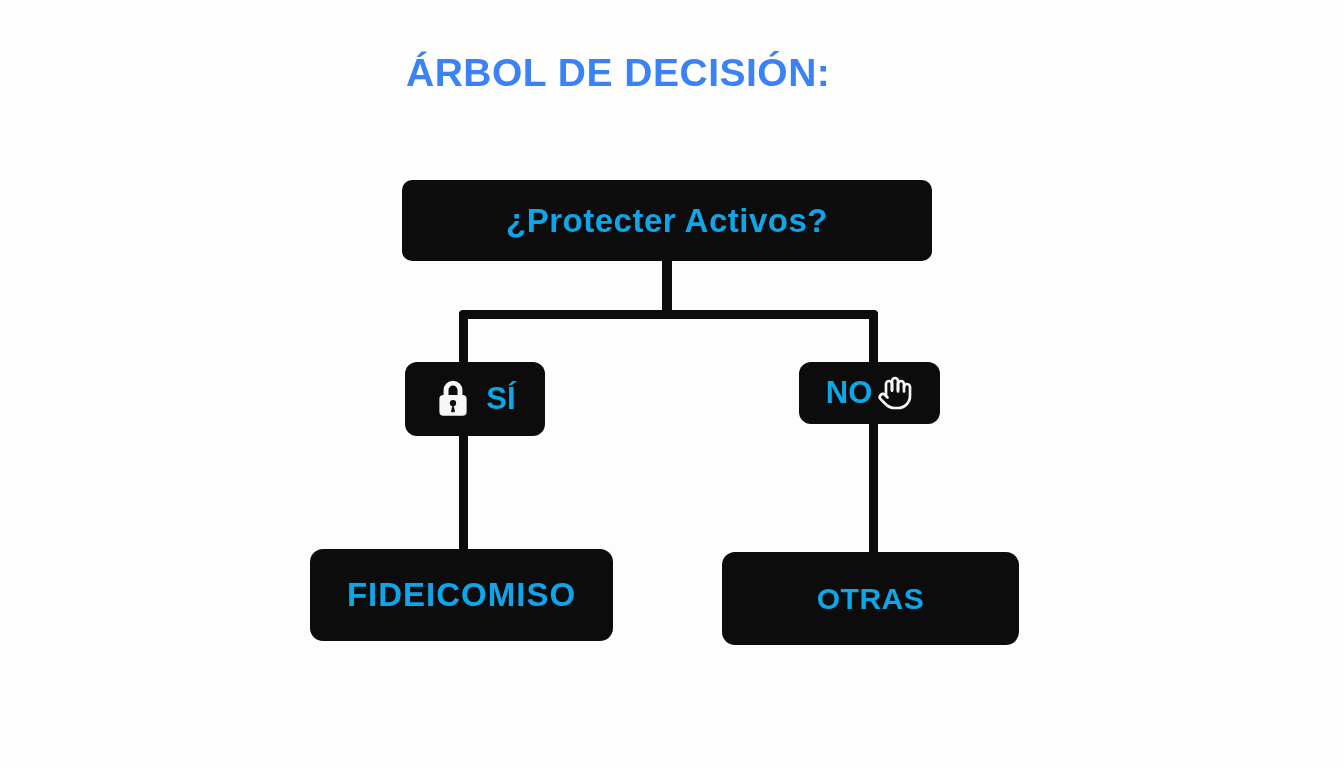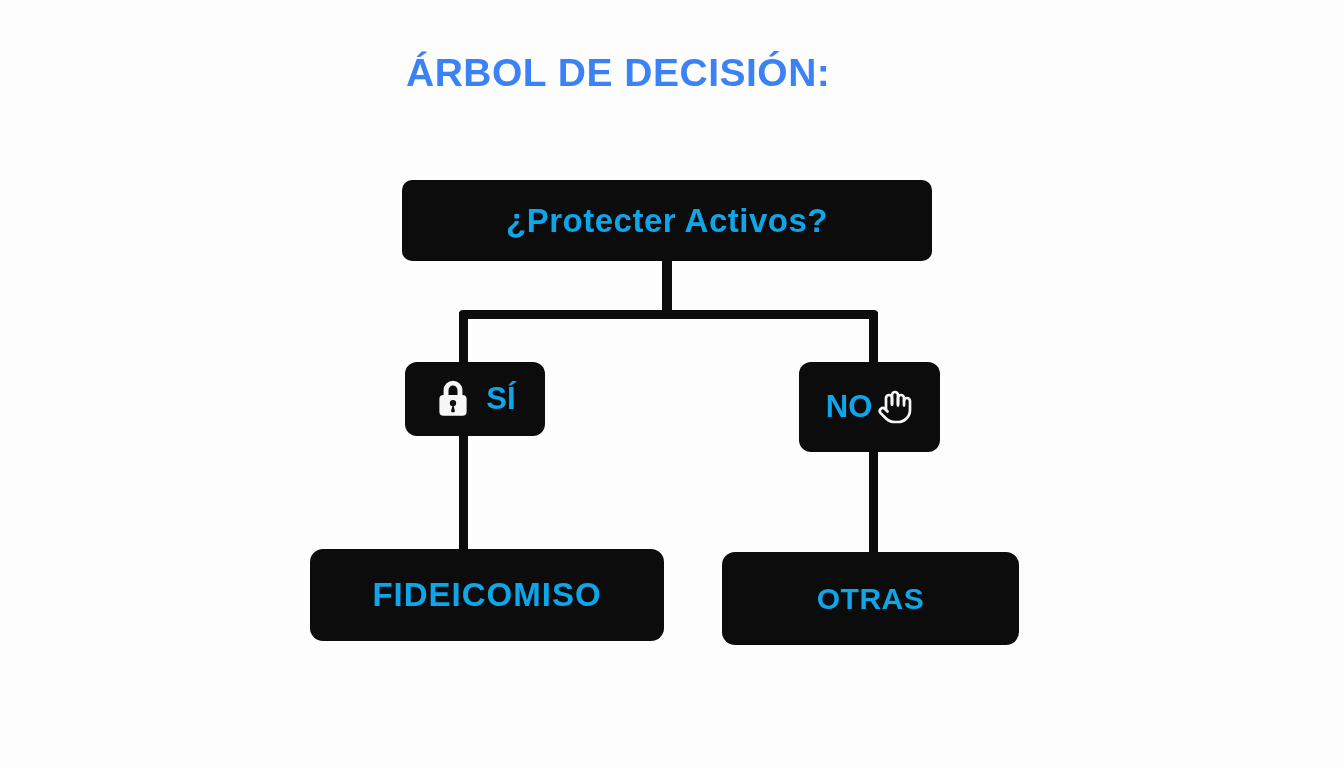--- a/index.html
+++ b/index.html
@@ -57,28 +57,28 @@
     letter-spacing: 0.5px;
   }
   .yes-node {
     left: 393px; top: 362px; width: 140px; height: 74px;
     border-radius: 12px;
     font-size: 31px;
     gap: 14px;
     margin-left: 12px;
   }
   .no-node {
-    left: 799px; top: 362px; width: 141px; height: 90px;
+    left: 799px; top: 362px; width: 141px; height: 62px;
     border-radius: 12px;
     font-size: 31px;
     gap: 5px;
     text-align: center;
   }
   .outcome-left {
-    left: 310px; top: 549px; width: 354px; height: 92px;
+    left: 310px; top: 549px; width: 303px; height: 92px;
     border-radius: 13px;
     font-size: 33px;
     letter-spacing: 1px;
   }
   .outcome-right {
     left: 722px; top: 552px; width: 297px; height: 93px;
     border-radius: 13px;
     font-size: 30px;
     flex-direction: column;
     line-height: 36px;

